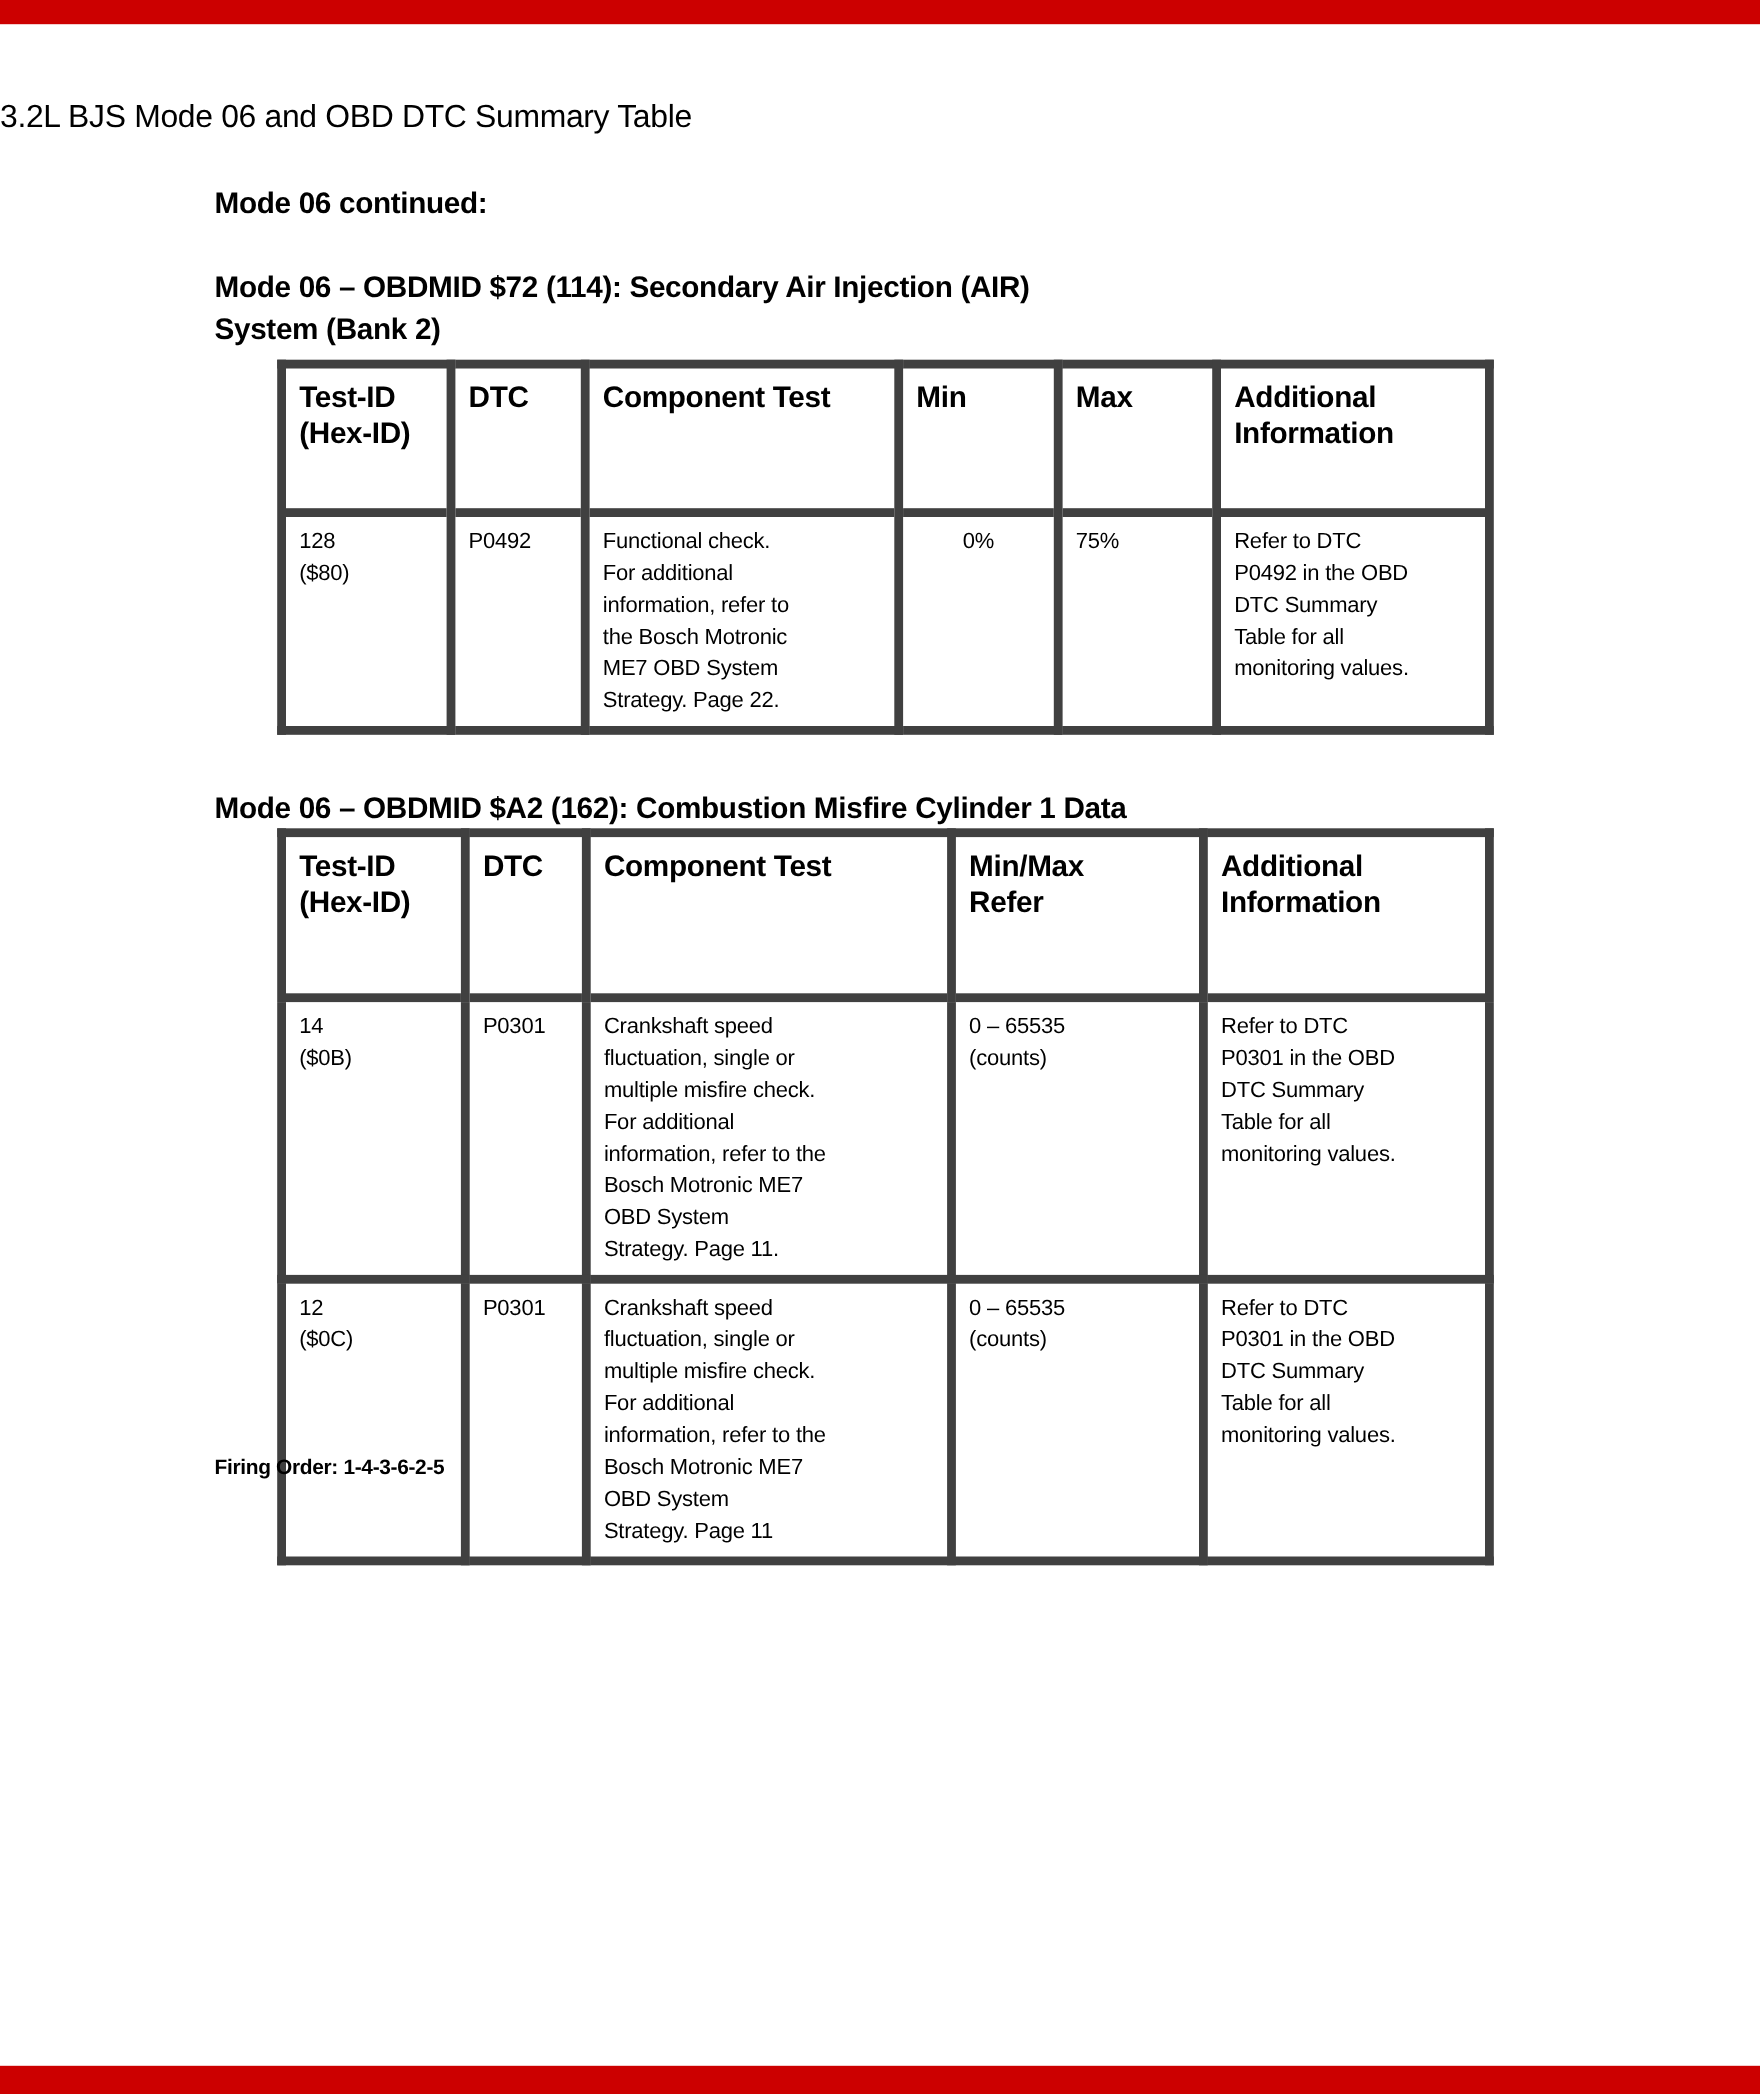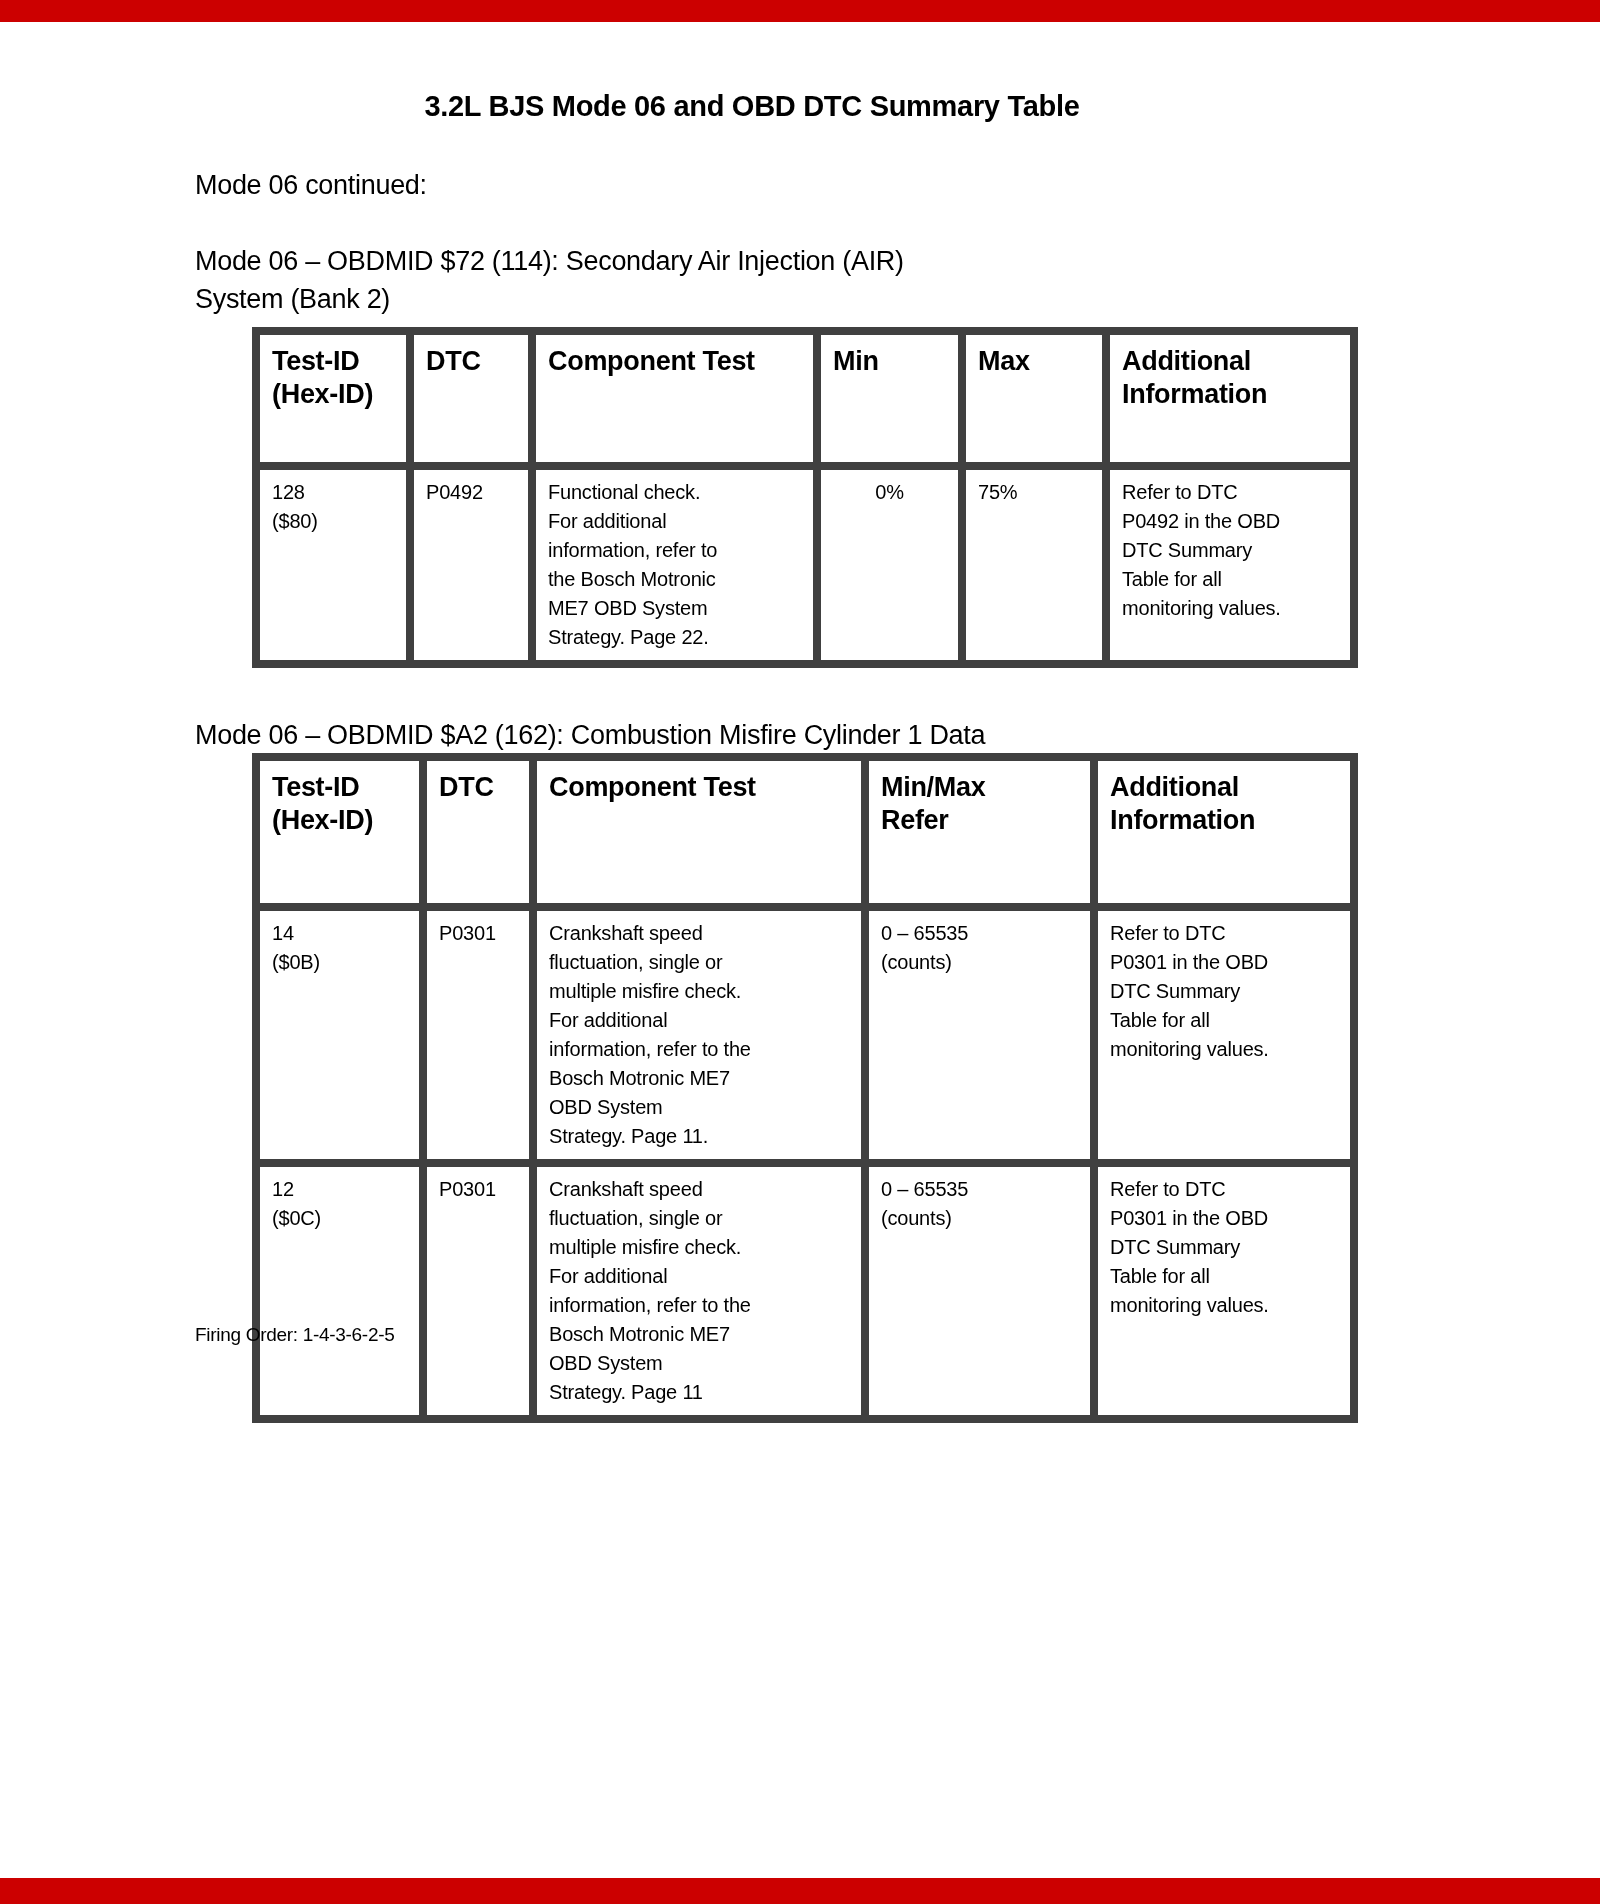--- a/index.html
+++ b/index.html
@@ -13,26 +13,25 @@
   }
   .edge-bar {
     position: absolute; left: 0; width: 1600px;
     background: #cc0000;
   }
   .edge-bar.top { top: 0; height: 22px; }
   .edge-bar.bottom { bottom: 0; height: 26px; }
 
   .doc-title {
     position: absolute; top: 90px; left: 0; width: 1504px;
-    text-align: center;
-    font-size: 29px; font-weight: bold; letter-spacing: -0.3px;
+    font-size: 29px; font-weight: normal; letter-spacing: -0.3px;
   }
   .h-label {
     position: absolute; left: 195px;
-    font-size: 27px; font-weight: normal; letter-spacing: -0.3px;
+    font-size: 27px; font-weight: bold; letter-spacing: -0.3px;
     white-space: pre-line; line-height: 38px;
   }
   .continued { top: 166px; }
   .sec1-head { top: 242px; }
   .sec2-head { top: 716px; }
   .firing { top: 1316px; font-size: 19px; }
 
   table.dtc-table {
     position: absolute; left: 252px;
     border-collapse: collapse;

